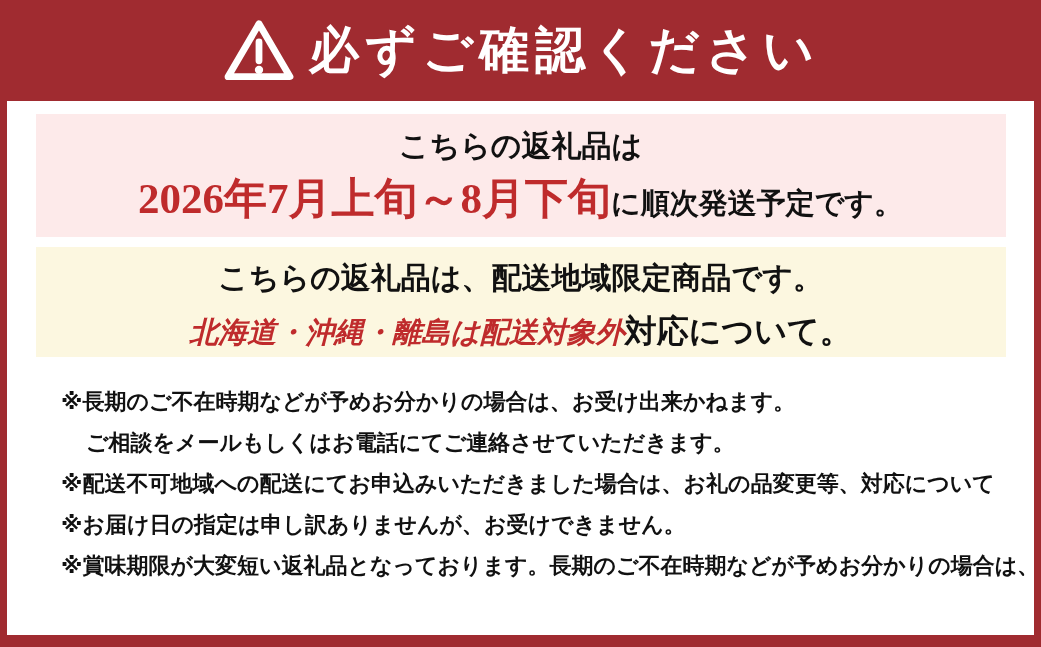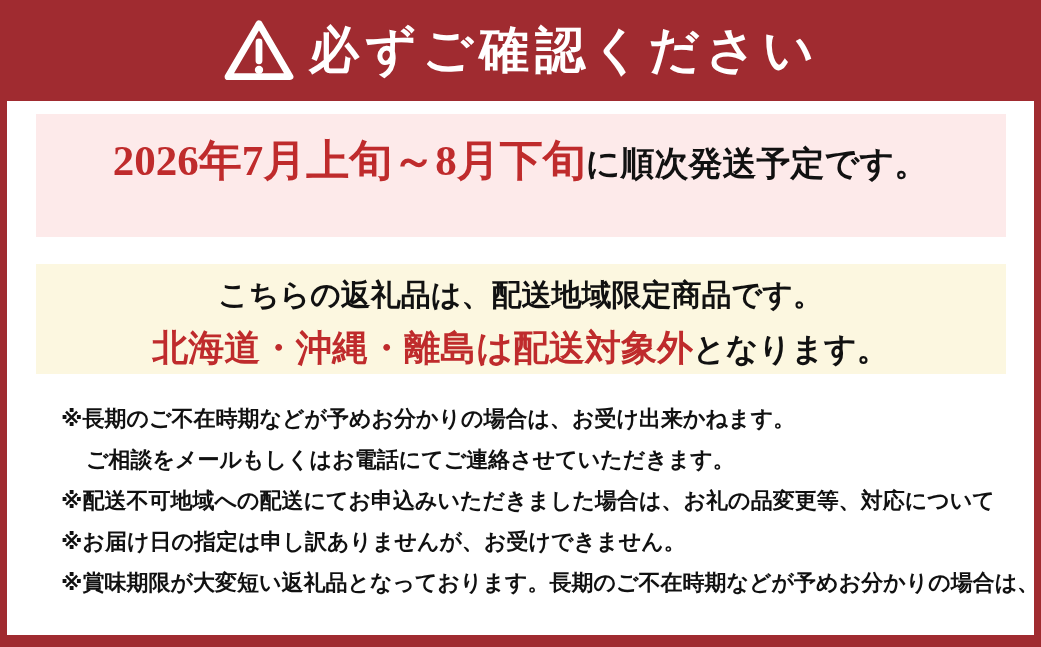--- a/index.html
+++ b/index.html
@@ -42,47 +42,47 @@
     margin: 0 auto;
     text-align: center;
   }
   .pink-box {
     margin-top: 13px;
     height: 123px;
     background: var(--pink-bg, #fdeaea);
     padding-top: 13px;
   }
   .cream-box {
-    margin-top: 27px;
+    margin-top: 10px;
     height: 110px;
     background: var(--cream-bg, #fcf7e0);
     padding-top: 12px;
   }
   .notice-line1 {
     font-size: 30px;
     font-weight: bold;
     color: #111111;
     line-height: 38px;
   }
   .notice-line2 {
     margin-top: 8px;
     line-height: 52px;
     white-space: nowrap;
   }
   .hl {
     color: var(--accent-red, #bf2b2c);
     font-weight: bold;
   }
   .pink-box .hl  { font-size: 43px; font-family: Liberation Serif, serif; }
-  .cream-box .hl { font-size: 36px; }
+  .cream-box .hl { font-size: 29px; font-style: italic; }
   .suffix {
     color: #111111;
     font-weight: bold;
   }
-  .pink-box .suffix  { font-size: 34px; }
+  .pink-box .suffix  { font-size: 29px; }
   .cream-box .suffix { font-size: 32px; }
   
   .notes {
     padding: 24px 36px 0 54px;
   }
   .note-line {
     font-size: 22px;
     font-weight: bold;
     color: #111111;
     line-height: 41px;
@@ -100,29 +100,30 @@
       <svg class="warn-icon" width="76" height="68" viewBox="0 0 100 90" aria-hidden="true">
         <path d="M50 9 L91 79 L9 79 Z" fill="none" stroke="#ffffff" stroke-width="9" stroke-linejoin="round"></path>
         <line x1="50" y1="33" x2="50" y2="58" stroke="#ffffff" stroke-width="9" stroke-linecap="round"></line>
         <circle cx="50" cy="70" r="5.5" fill="#ffffff"></circle>
       </svg>
     </span>
     <span class="title">必ずご確認ください</span>
   </div>
 
   <div class="notice-box pink-box">
+    <div class="notice-line1">こちらの返礼品は</div>
     <div class="notice-line2">
       <span class="hl">2026年7月上旬～8月下旬</span><span class="suffix">に順次発送予定です。</span>
     </div>
   </div>
 
   <div class="notice-box cream-box">
     <div class="notice-line1">こちらの返礼品は、配送地域限定商品です。</div>
     <div class="notice-line2">
-      <span class="hl">北海道・沖縄・離島は配送対象外</span><span class="suffix">となります。</span>
+      <span class="hl">北海道・沖縄・離島は配送対象外</span><span class="suffix">対応について。</span>
     </div>
   </div>
 
   <div class="notes">
     <div class="note-line">※長期のご不在時期などが予めお分かりの場合は、お受け出来かねます。</div>
     <div class="note-line indent">ご相談をメールもしくはお電話にてご連絡させていただきます。</div>
     <div class="note-line">※配送不可地域への配送にてお申込みいただきました場合は、お礼の品変更等、対応について</div>
     <div class="note-line">※お届け日の指定は申し訳ありませんが、お受けできません。</div>
     <div class="note-line">※賞味期限が大変短い返礼品となっております。長期のご不在時期などが予めお分かりの場合は、</div>
   </div>

